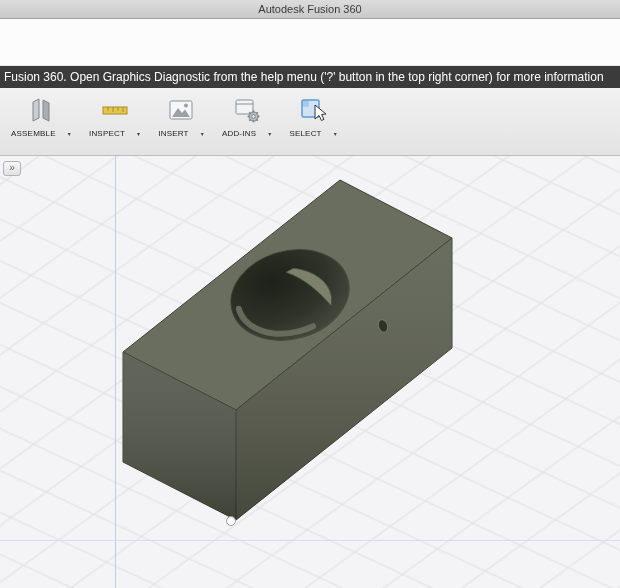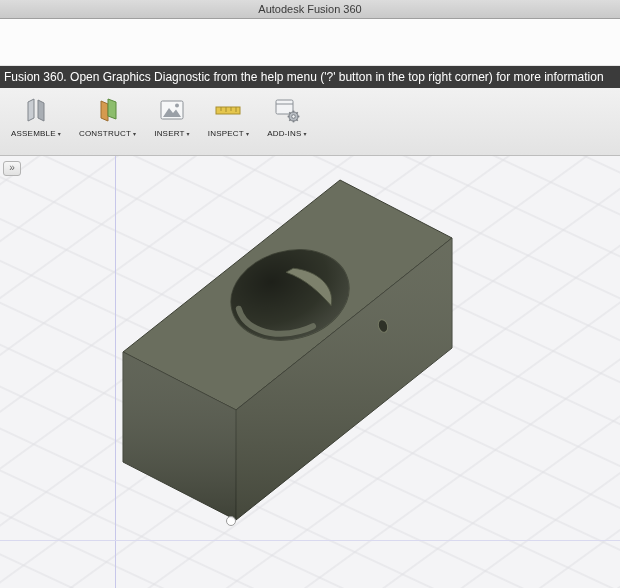--- a/index.html
+++ b/index.html
@@ -30,21 +30,21 @@
   .toolbar {
     height:68px; box-sizing:border-box;
     background:linear-gradient(#f1f1f1,#e3e3e3);
     border-bottom:1px solid #bdbdbd;
     display:flex; align-items:flex-start;
     padding:7px 0 0 2px;
   }
   .tool { display:flex; flex-direction:column; align-items:center; padding:0 9px; cursor:default; }
   .ticon { width:30px; height:30px; margin-bottom:4px; }
   .ticon svg { width:30px; height:30px; display:block; }
-  .tlabel { font-size:8px; color:#222; letter-spacing:.2px; white-space:nowrap; display:flex; align-items:center; gap:2px; }
+  .tlabel { font-size:8px; color:#222; letter-spacing:.2px; white-space:nowrap; display:flex; align-items:center; gap:12px; }
   .caret { font-size:6px; color:#444; }
 
   .viewport { position:relative; height:432px; background:#f4f4f6; overflow:hidden; }
   .vp-svg { position:absolute; left:0; top:0; }
   .browser-toggle {
     position:absolute; top:5px; left:3px; z-index:2;
     width:18px; height:15px; box-sizing:border-box;
     background:linear-gradient(#f7f7f7,#e1e1e1);
     border:1px solid #b3b3b3; border-radius:3px;
     font-size:10px; line-height:12px; text-align:center; color:#666;
@@ -74,59 +74,47 @@
             <path d="M17,5 L23,8 L23,26 L17,23 Z" fill="#a9aeb4" stroke="#80858b"></path>
           </svg>
       </span>
       <span class="tlabel">
           <span>ASSEMBLE</span>
           <span class="caret">▾</span>
         </span>
     </div>
 
 
-    <div class="tool">
-      <span class="ticon">
-        <svg viewBox="0 0 30 30">
-            <path d="M8,6 L15,9 L15,26 L8,23 Z" fill="#d59a4f" stroke="#9c6d2f"></path>
-            <path d="M15,4 L23,7 L23,24 L15,21 Z" fill="#8cbd6c" stroke="#5a8a3c"></path>
-          </svg>
-      </span>
-      <span class="tlabel">
-          <span>CONSTRUCT</span>
-          <span class="caret">▾</span>
-        </span>
-    </div>
-
-    <div class="tool">
-      <span class="ticon">
-        <svg viewBox="0 0 30 30">
-            <rect x="4" y="6" width="22" height="18" rx="1.5" fill="#f6f7f8" stroke="#8b9096"></rect>
-            <path d="M6,22 L12,13 L16,18 L19,14.5 L24,22 Z" fill="#9aa0a7"></path>
-            <circle cx="20" cy="10.5" r="2" fill="#9aa0a7"></circle>
-          </svg>
-      </span>
-      <span class="tlabel">
-          <span>INSERT</span>
-          <span class="caret">▾</span>
-        </span>
-    </div>
 
     <div class="tool">
       <span class="ticon">
         <svg viewBox="0 0 30 30">
             <rect x="3" y="12" width="24" height="7" fill="#e5c64d" stroke="#a78e2e"></rect>
             <line x1="8" y1="12" x2="8" y2="16" stroke="#a78e2e"></line>
             <line x1="13" y1="12" x2="13" y2="17" stroke="#a78e2e"></line>
             <line x1="18" y1="12" x2="18" y2="16" stroke="#a78e2e"></line>
             <line x1="23" y1="12" x2="23" y2="17" stroke="#a78e2e"></line>
           </svg>
       </span>
       <span class="tlabel">
           <span>INSPECT</span>
+          <span class="caret">▾</span>
+        </span>
+    </div>
+
+    <div class="tool">
+      <span class="ticon">
+        <svg viewBox="0 0 30 30">
+            <rect x="4" y="6" width="22" height="18" rx="1.5" fill="#f6f7f8" stroke="#8b9096"></rect>
+            <path d="M6,22 L12,13 L16,18 L19,14.5 L24,22 Z" fill="#9aa0a7"></path>
+            <circle cx="20" cy="10.5" r="2" fill="#9aa0a7"></circle>
+          </svg>
+      </span>
+      <span class="tlabel">
+          <span>INSERT</span>
           <span class="caret">▾</span>
         </span>
     </div>
 
 
     <div class="tool">
       <span class="ticon">
         <svg viewBox="0 0 30 30">
             <rect x="4" y="5" width="17" height="14" rx="1.5" fill="#f2f3f5" stroke="#8b9096"></rect>
             <line x1="4" y1="9" x2="21" y2="9" stroke="#8b9096"></line>
@@ -143,20 +131,33 @@
               <line x1="24.4" y1="18.6" x2="25.7" y2="17.3"></line>
             </g>
           </svg>
       </span>
       <span class="tlabel">
           <span>ADD-INS</span>
           <span class="caret">▾</span>
         </span>
     </div>
 
+    <div class="tool">
+      <span class="ticon">
+        <svg viewBox="0 0 30 30">
+            <rect x="4" y="5" width="17" height="17" rx="1.5" fill="#cfe3f5" stroke="#5b9bd5" stroke-width="1.5"></rect>
+            <rect x="4.8" y="5.8" width="6" height="6" fill="#5b9bd5" opacity="0.35"></rect>
+            <path d="M17,10 L17,24 L21,20.5 L23.5,25.5 L26,24.3 L23.6,19.5 L28,19 Z" fill="#ffffff" stroke="#333333" stroke-width="1"></path>
+          </svg>
+      </span>
+      <span class="tlabel">
+          <span>SELECT</span>
+          <span class="caret">▾</span>
+        </span>
+    </div>
 
   </div>
 
   <div class="viewport">
 
     <div class="browser-toggle">
       <span>»</span>
     </div>
 
     <svg class="vp-svg" width="620" height="432" viewBox="0 0 620 432">

